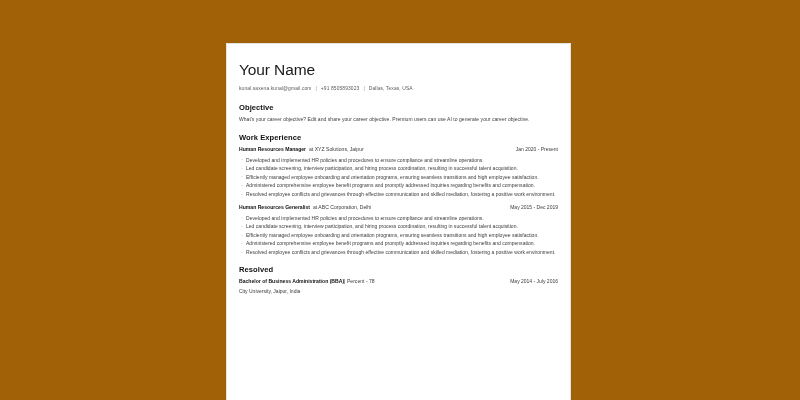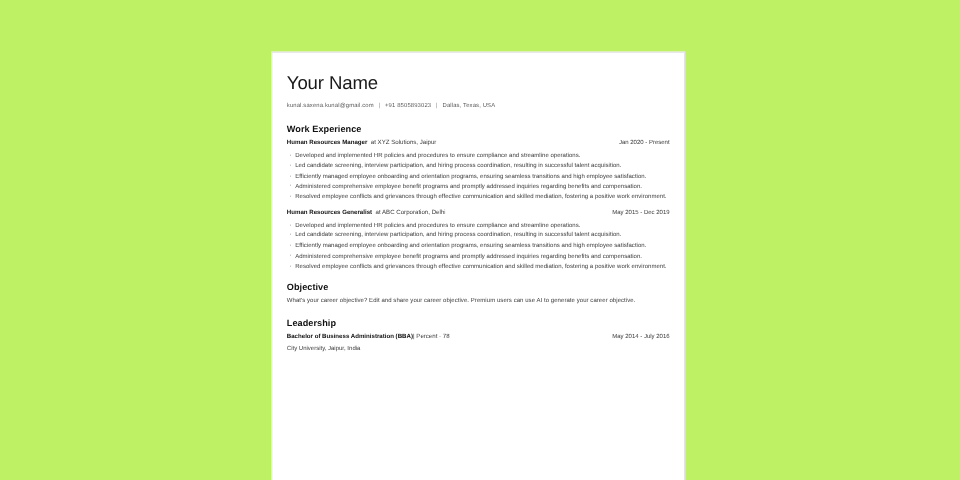--- a/index.html
+++ b/index.html
@@ -12,21 +12,21 @@
     overflow: hidden;
     background: #f1f1f1;
     font-family: "Liberation Sans", sans-serif;
     -webkit-font-smoothing: antialiased;
   }
 
   #resume-viewport {
     position: relative;
     width: 800px;
     height: 400px;
-    background: #bef264;
+    background: #a16207;
   }
 
   
   #resume-page {
     position: absolute;
     left: 226px;
     top: 43px;
     width: 345px;
     min-height: 420px;
     background: #ffffff;
@@ -156,20 +156,25 @@
   <div id="resume-page">
 
     <h1 class="doc-name">Your Name</h1>
 
     <div class="contact-line">
       <span>kunal.saxena.kunal@gmail.com</span>
       <span class="contact-sep">|</span>
       <span>+91 8505893023</span>
       <span class="contact-sep">|</span>
       <span>Dallas, Texas, USA</span>
+    </div>
+
+    <div class="section">
+      <h2 class="section-heading">Objective</h2>
+      <p class="section-body">What's your career objective? Edit and share your career objective. Premium users can use AI to generate your career objective.</p>
     </div>
 
     <div class="section">
       <h2 class="section-heading">Work Experience</h2>
 
       <div class="entry">
         <div class="entry-head">
           <div class="entry-head-left">
             <span class="entry-title">Human Resources Manager</span>
             <span class="entry-org">at XYZ Solutions, Jaipur</span>
@@ -197,26 +202,21 @@
           <li>Developed and implemented HR policies and procedures to ensure compliance and streamline operations.</li>
           <li>Led candidate screening, interview participation, and hiring process coordination, resulting in successful talent acquisition.</li>
           <li>Efficiently managed employee onboarding and orientation programs, ensuring seamless transitions and high employee satisfaction.</li>
           <li>Administered comprehensive employee benefit programs and promptly addressed inquiries regarding benefits and compensation.</li>
           <li>Resolved employee conflicts and grievances through effective communication and skilled mediation, fostering a positive work environment.</li>
         </ul>
       </div>
     </div>
 
     <div class="section">
-      <h2 class="section-heading">Objective</h2>
-      <p class="section-body">What's your career objective? Edit and share your career objective. Premium users can use AI to generate your career objective.</p>
-    </div>
-
-    <div class="section">
-      <h2 class="section-heading">Leadership</h2>
+      <h2 class="section-heading">Resolved</h2>
 
       <div class="entry">
         <div class="entry-head">
           <div class="entry-head-left">
             <span class="entry-title">Bachelor of Business Administration (BBA)</span><span class="sep-pipe">|</span><span class="entry-org">Percent - 78</span>
           </div>
           <div class="entry-date">May 2014 - July 2016</div>
         </div>
         <p class="entry-sub">City University, Jaipur, India</p>
       </div>

